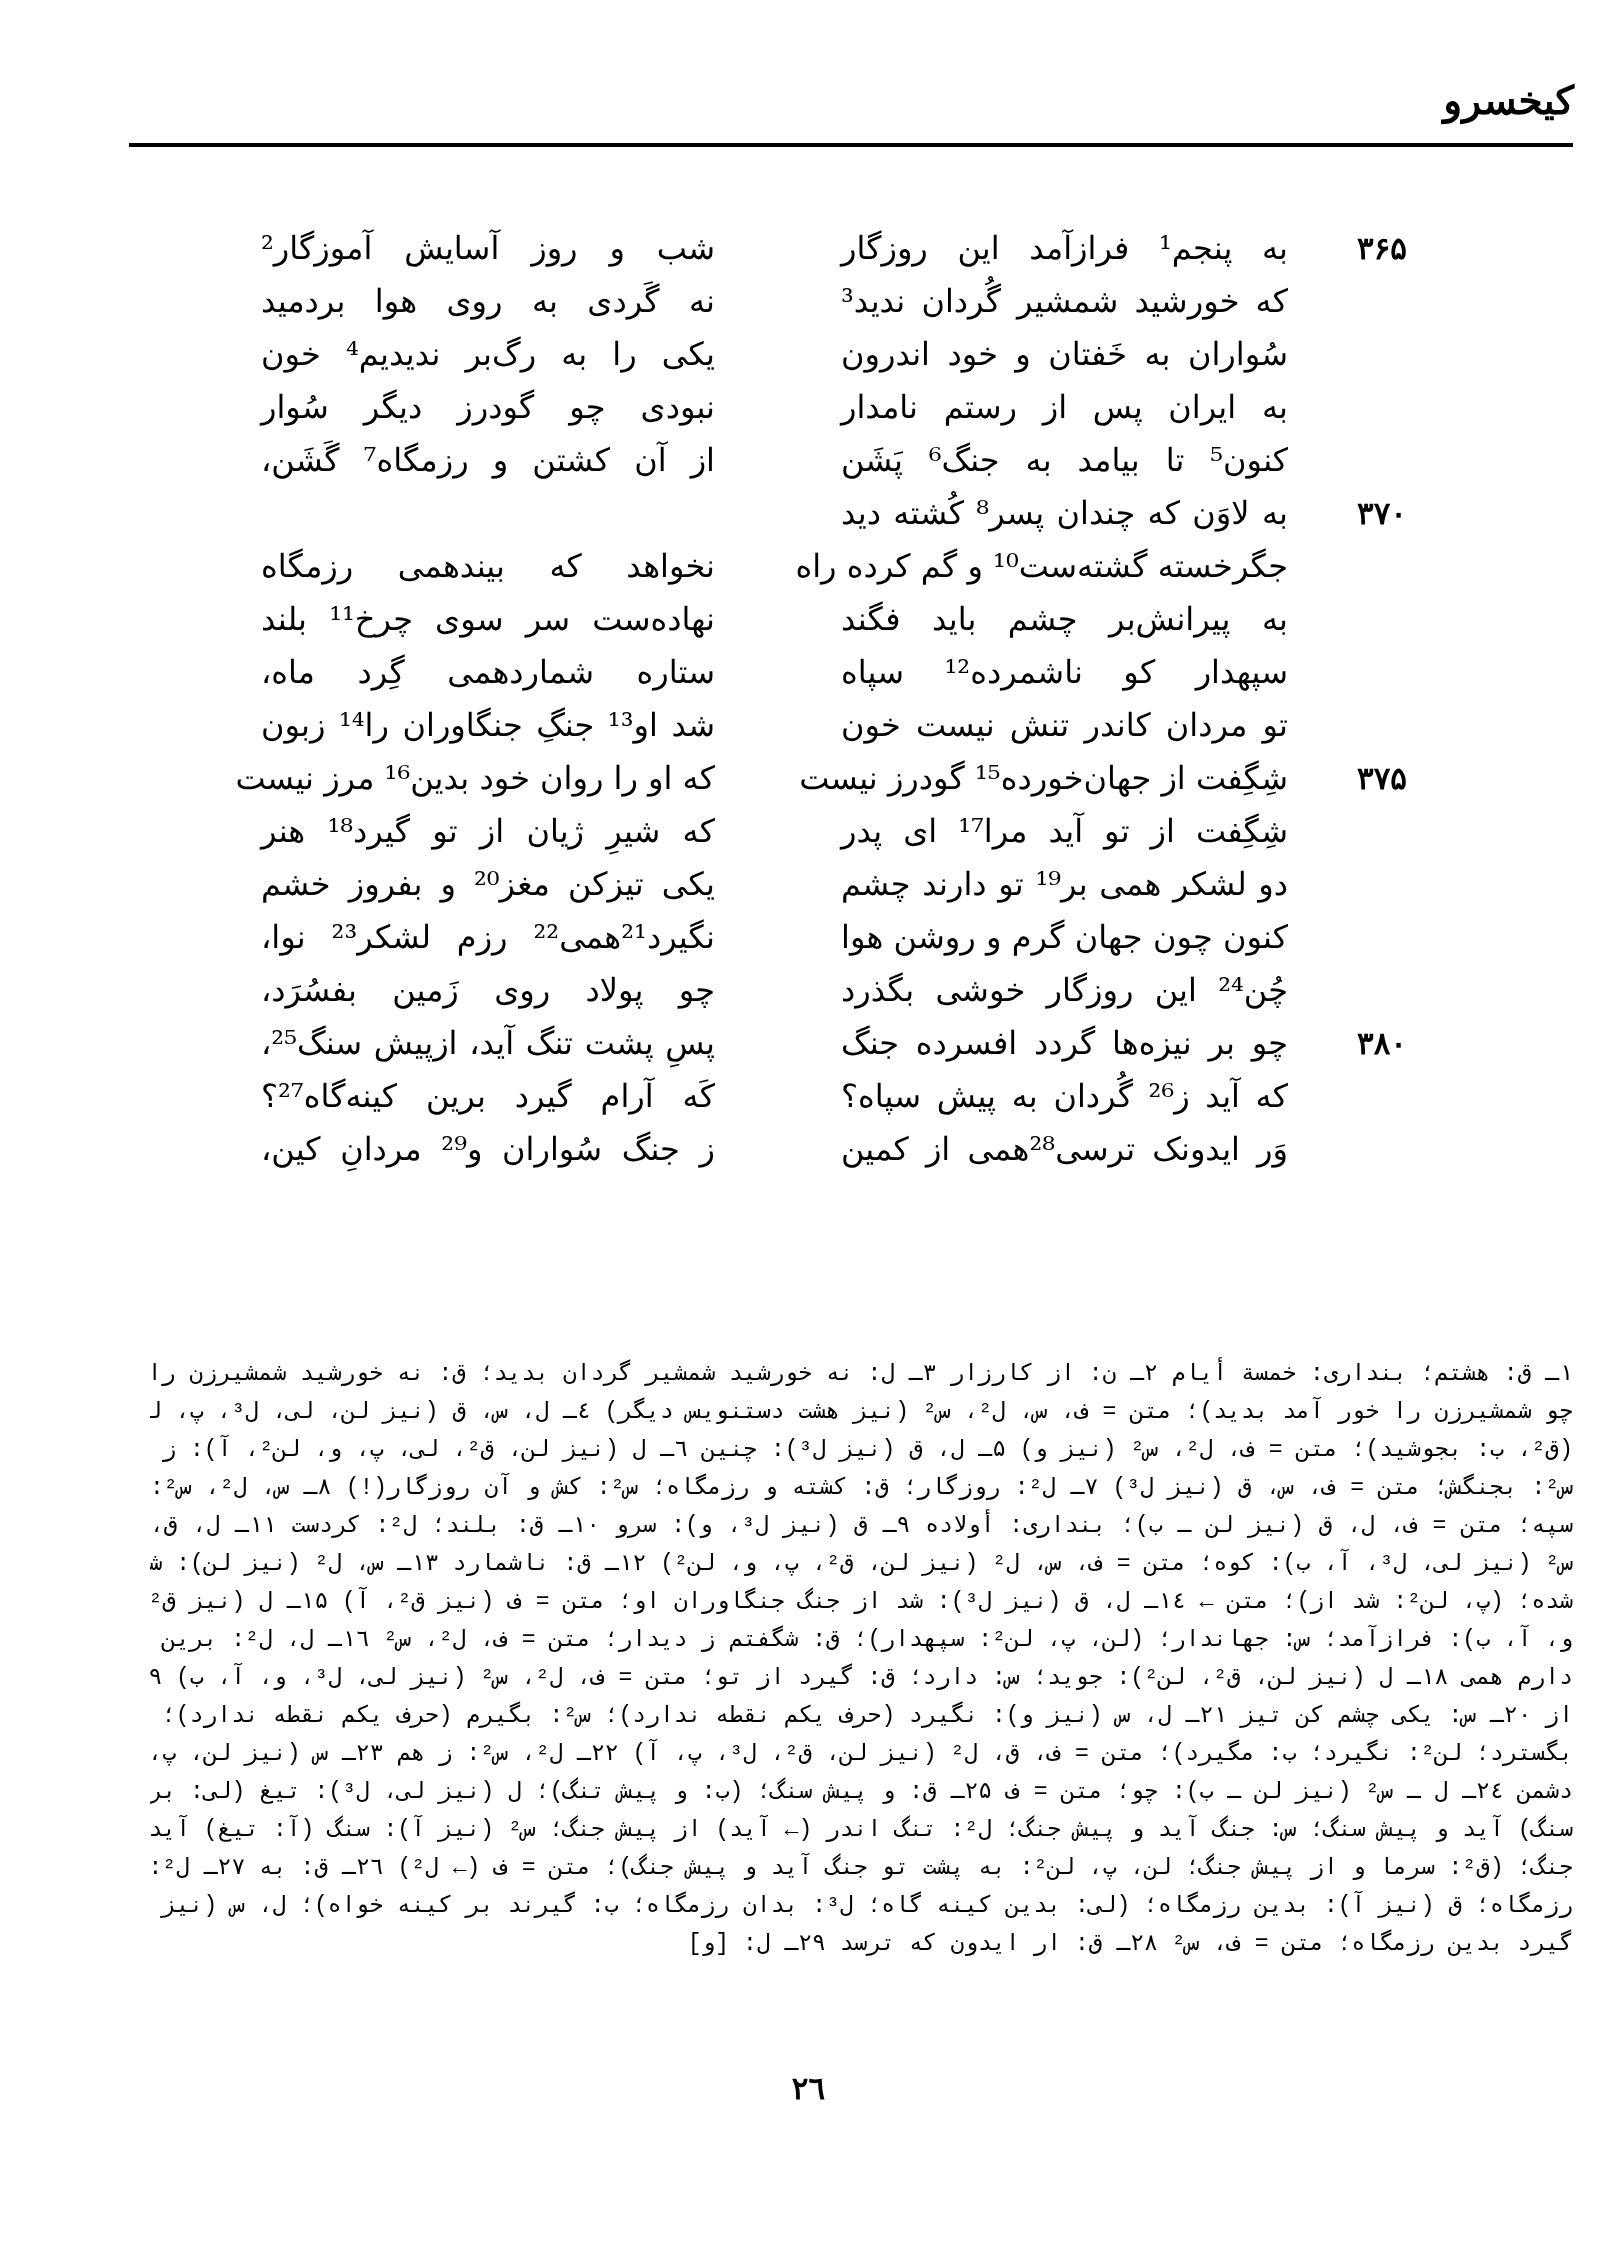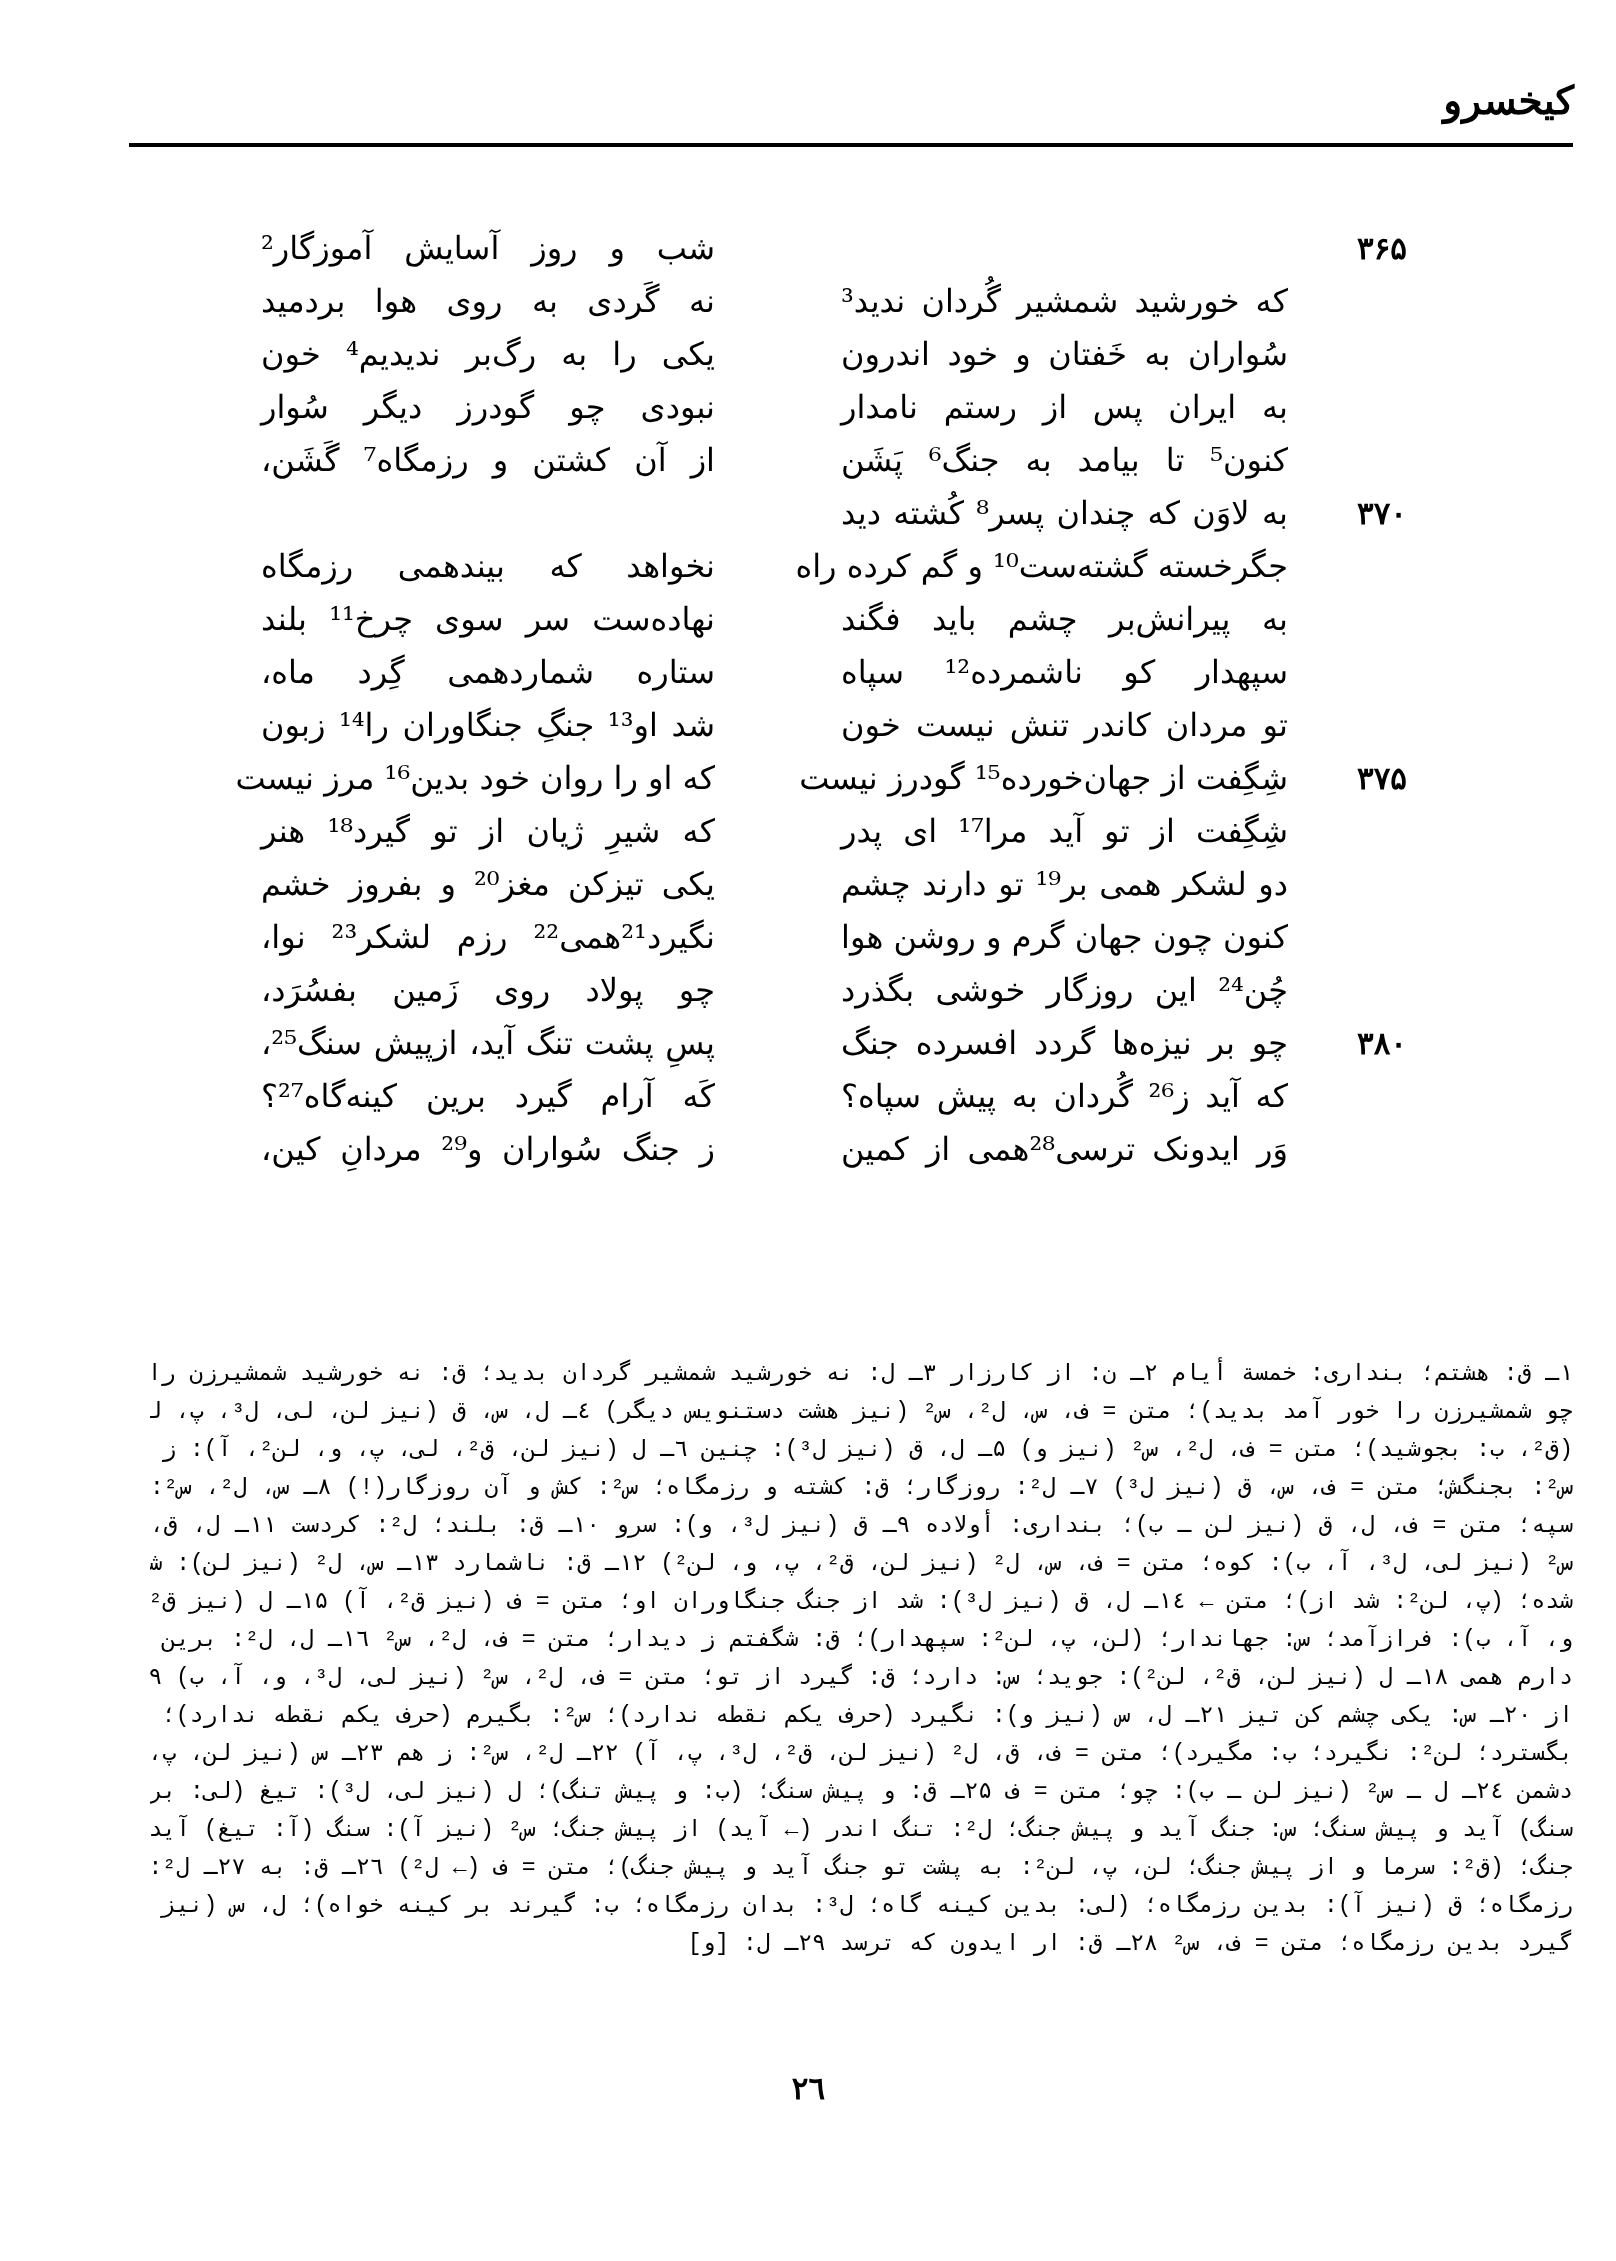--- a/index.html
+++ b/index.html
@@ -18,20 +18,21 @@
 </style>
 </head>
 <body>
 
 <div class="header-title">کیخسرو</div>
 <div class="header-rule"></div>
 
 <div class="verses">
   <div class="verse-row">
       <span class="line-num">۳۶۵</span>
+      <span class="hemi-right">به پنجم¹ فرازآمد این روزگار</span>
       <span class="hemi-left">شب و روز آسایش آموزگار²</span>
     </div>
   <div class="verse-row">
       <span class="line-num"></span>
       <span class="hemi-right">که خورشید شمشیر گُردان ندید³</span>
       <span class="hemi-left">نه گَردی به روی هوا بردمید</span>
     </div>
   <div class="verse-row">
       <span class="line-num"></span>
       <span class="hemi-right">سُواران به خَفتان و خود اندرون</span>

